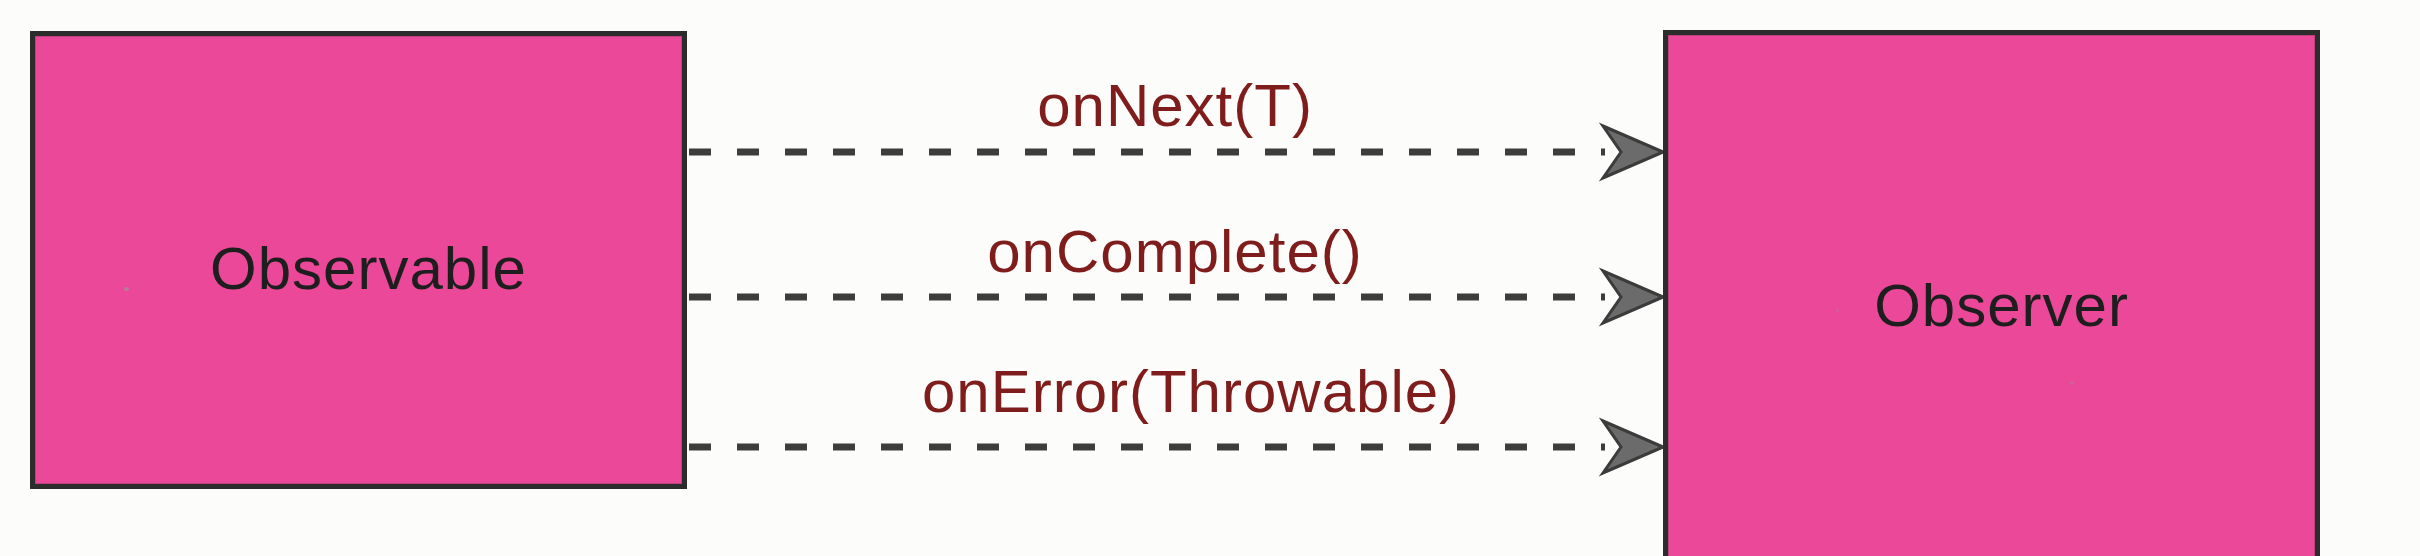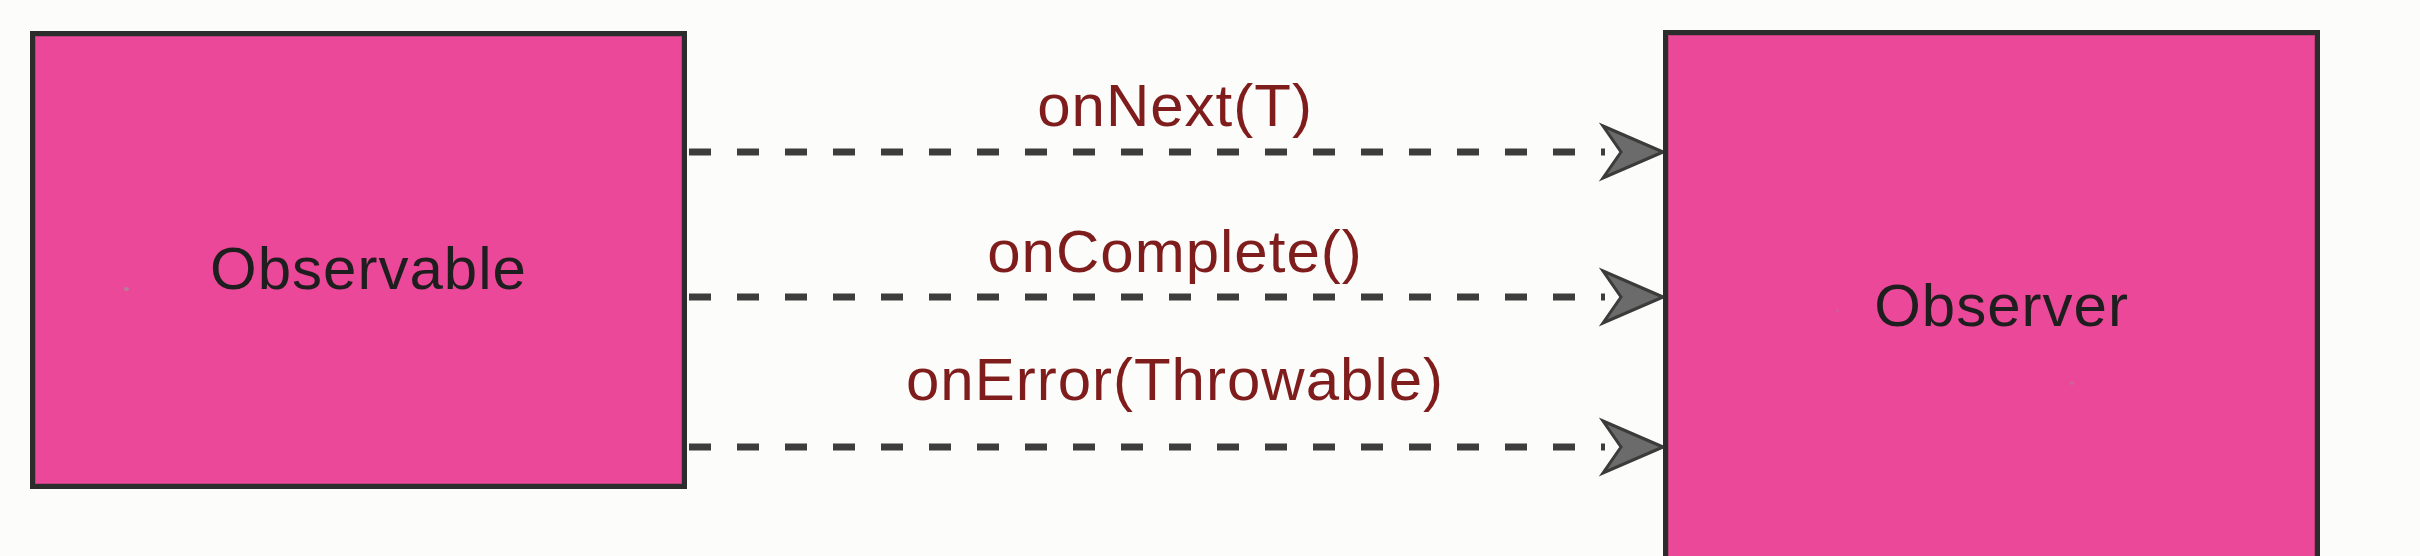--- a/index.html
+++ b/index.html
@@ -57,21 +57,21 @@
     left: 687px;
     width: 976px;
     text-align: center;
     font-size: 60px;
     line-height: 64px;
     color: #7f1d1d;
     letter-spacing: 1px;
   }
   .edge-label.l0 { top: 74px; }
   .edge-label.l1 { top: 220px; }
-  .edge-label.l2 { top: 348px; }
+  .edge-label.l2 { top: 360px; margin-left: 16px; }
   .speck {
     position: absolute;
     border-radius: 50%;
     background: #9a9a9a;
   }
   .speck.s1 { left: 124px; top: 287px; width: 5px; height: 4px; opacity: 0.65; }
   .speck.s2 { left: 2070px; top: 381px; width: 4px; height: 4px; opacity: 0.35; }
   .speck.s3 { left: 1836px; top: 309px; width: 3px; height: 3px; opacity: 0.25; }
 </style>
 </head>

